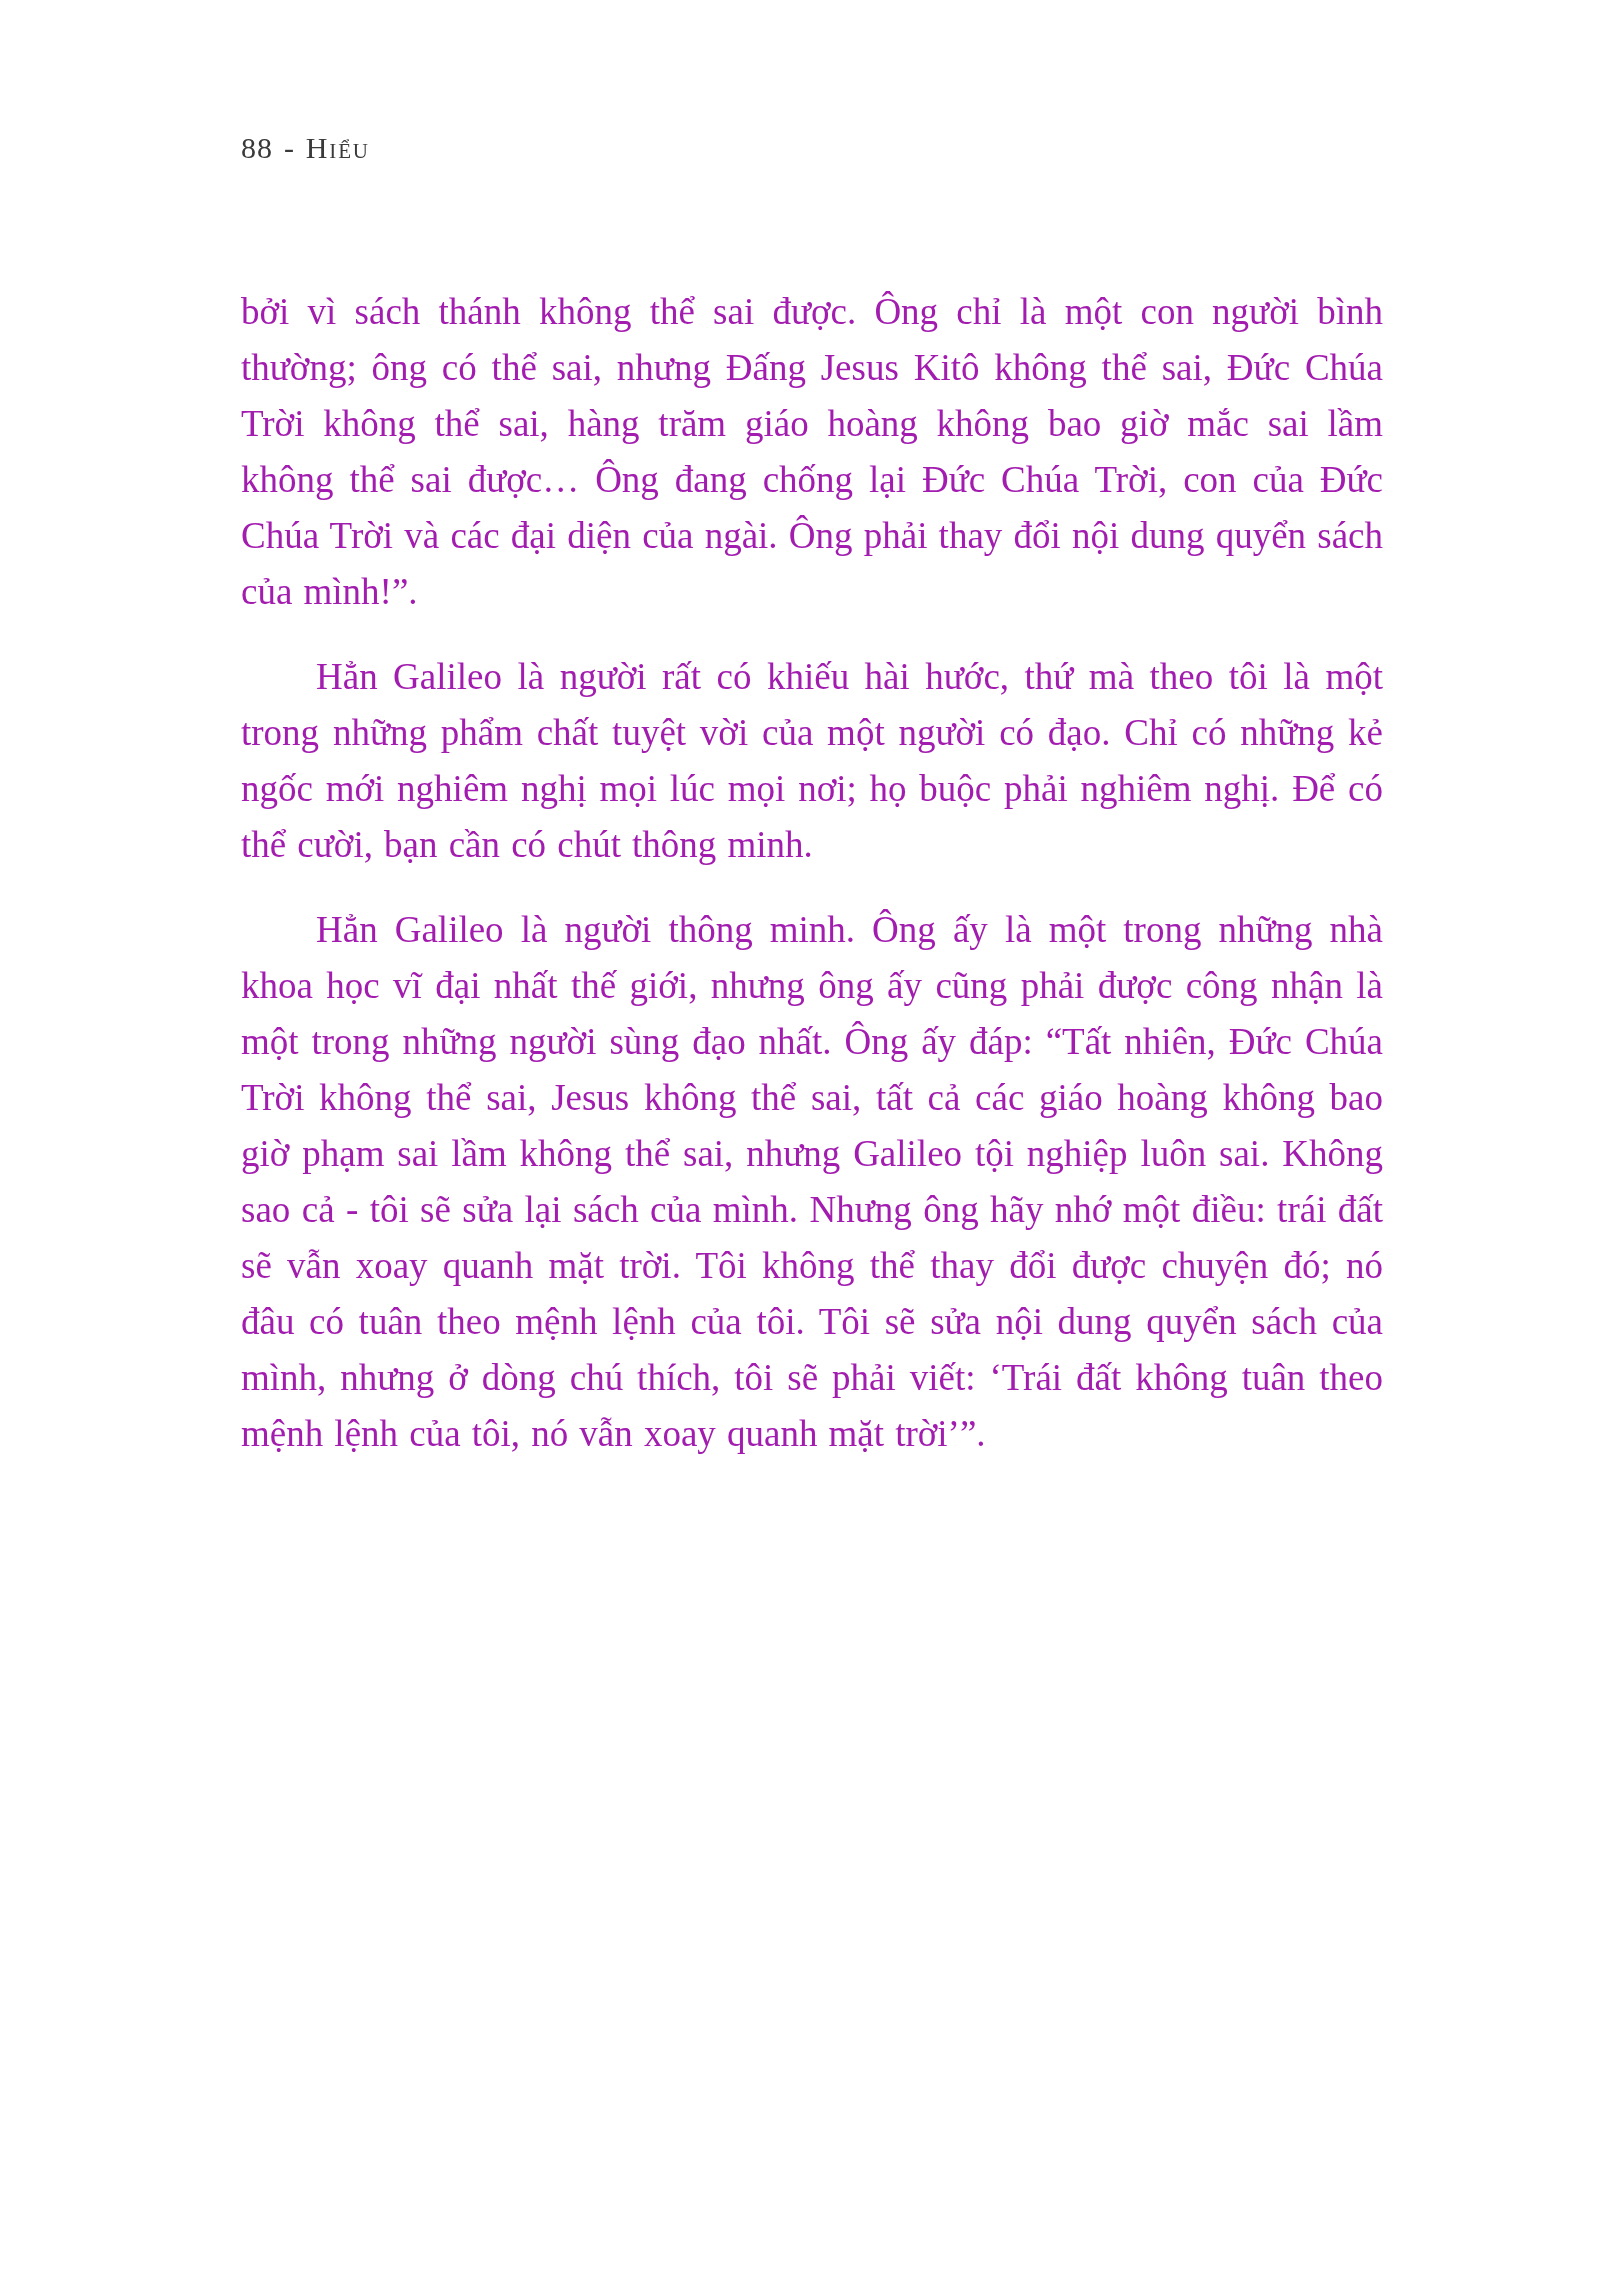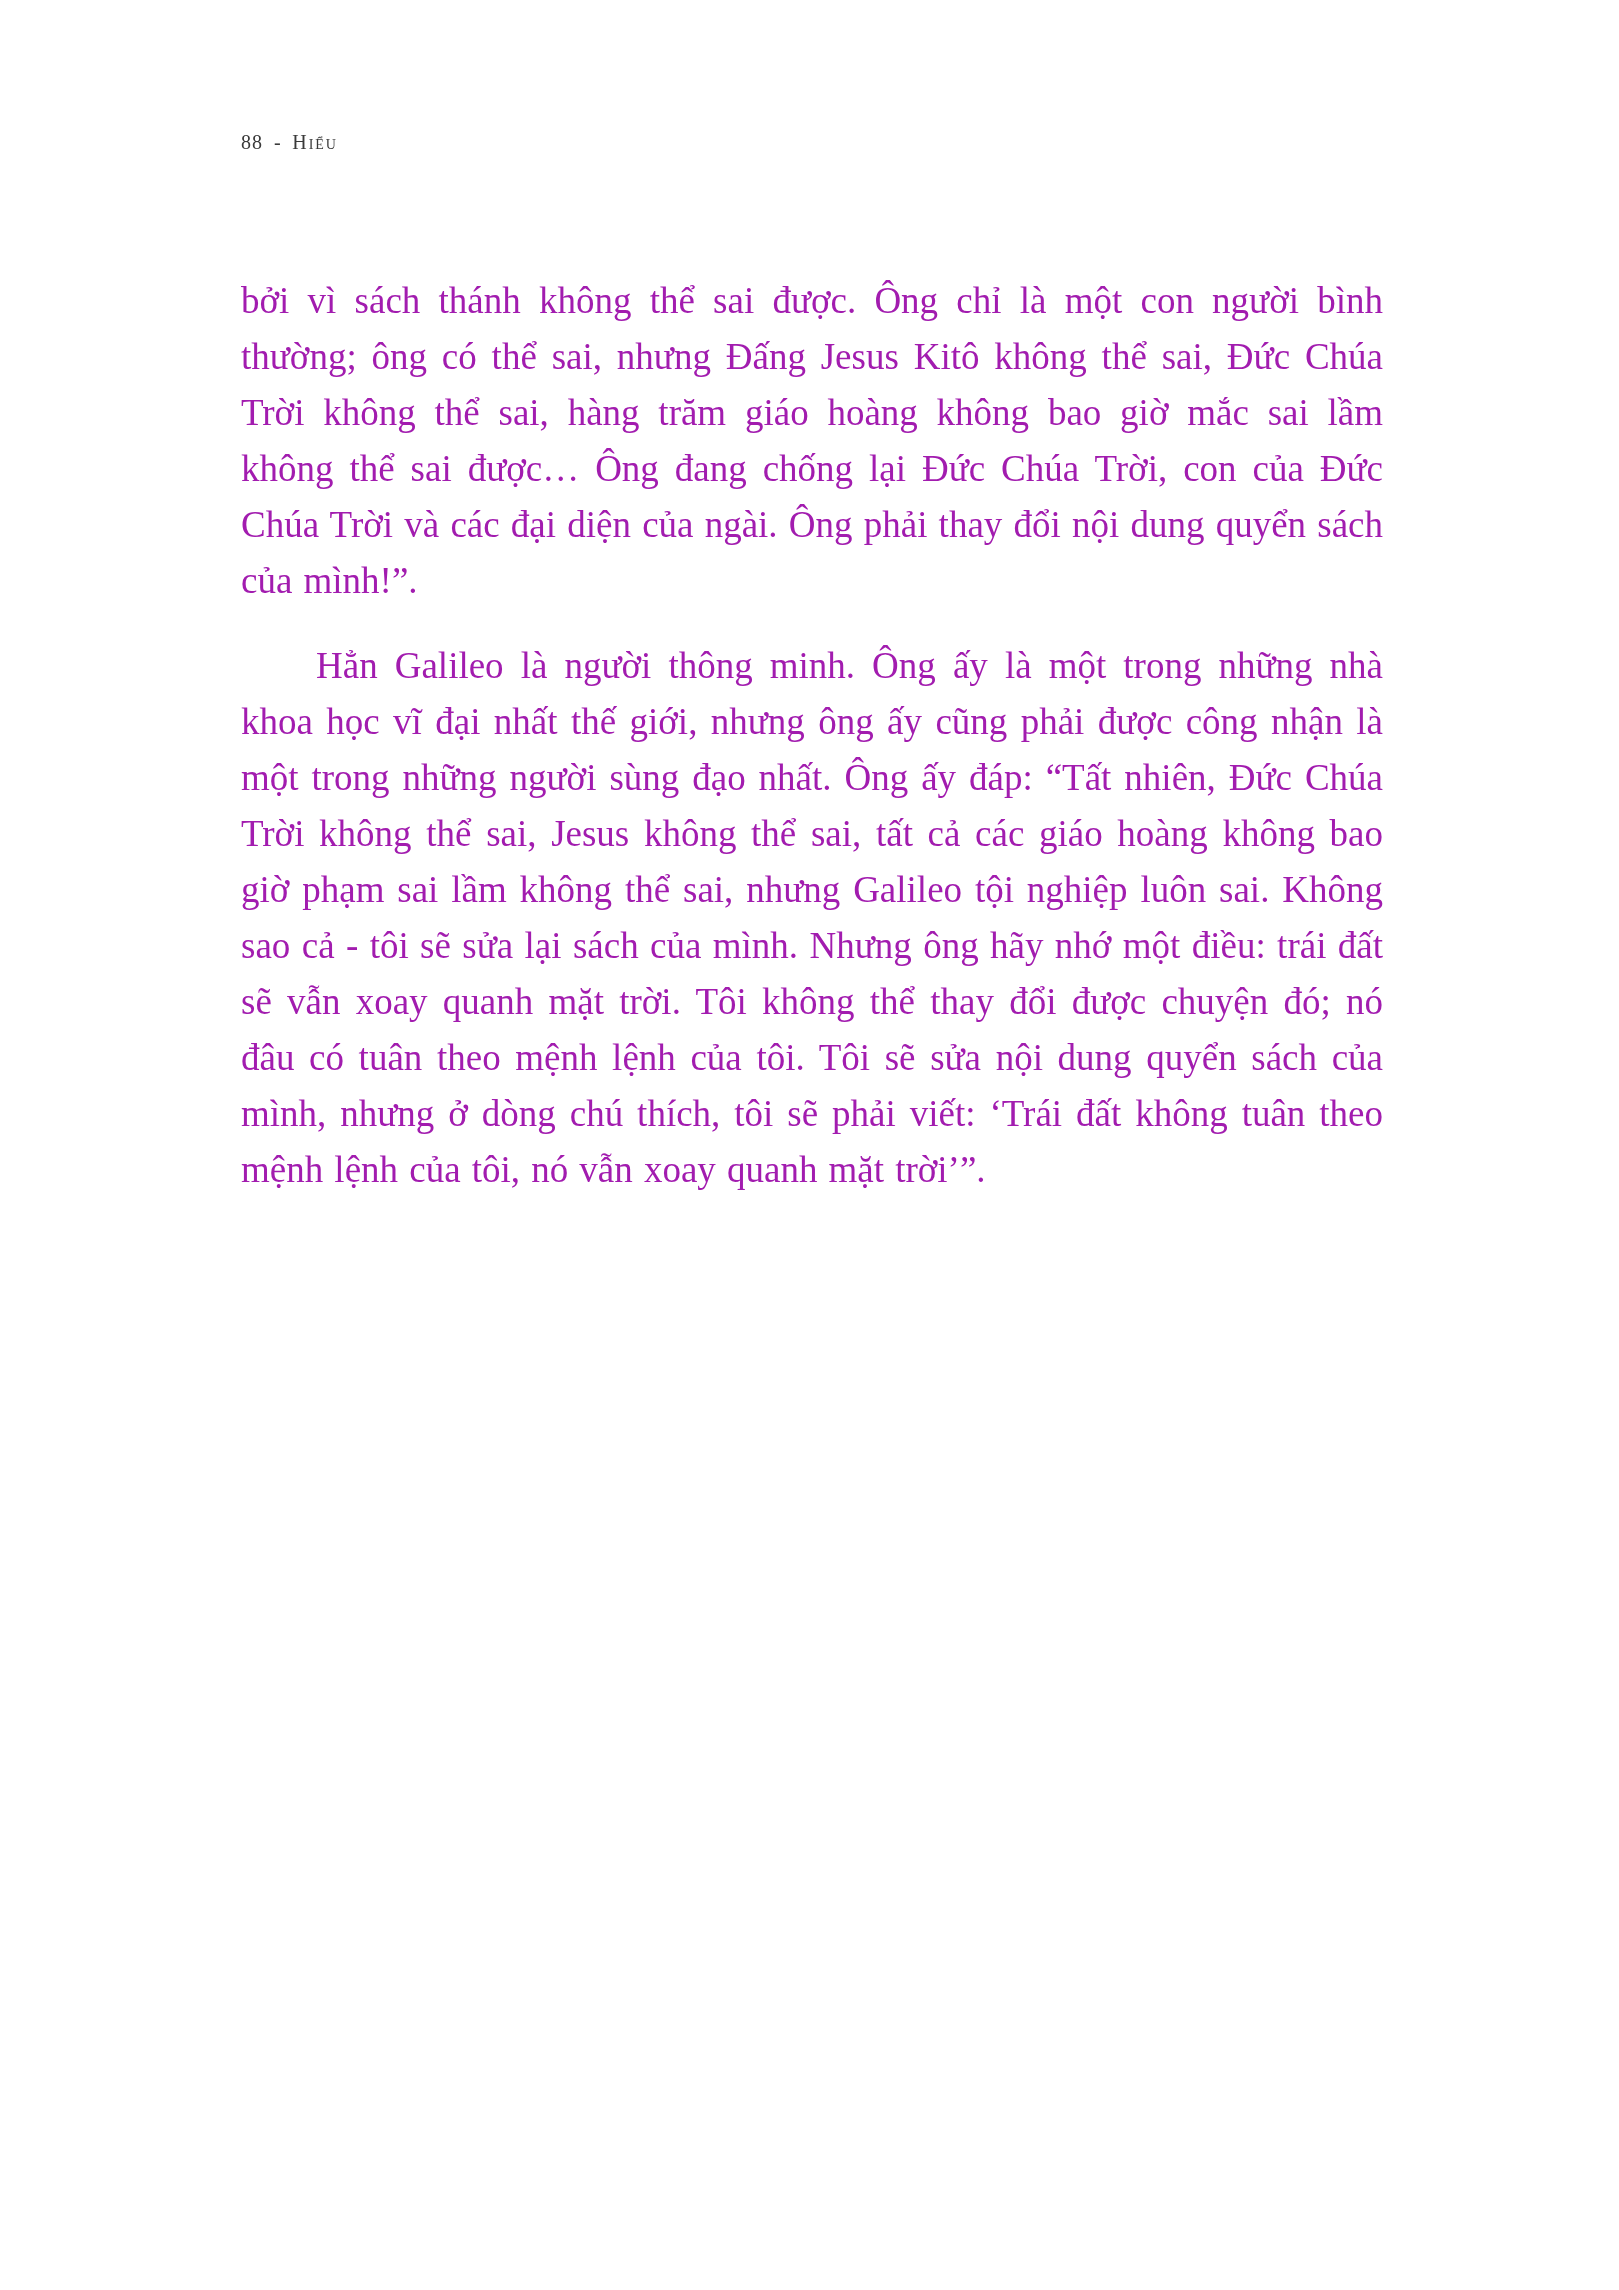--- a/index.html
+++ b/index.html
@@ -14,21 +14,21 @@
 
   .page {
     position: relative;
     width: 1619px;
     height: 2290px;
     background: #ffffff;
     padding: 131px 236px 0 241px;
   }
 
   .running-header {
-    font-size: 20px;
+    font-size: 30px;
     color: #3a3a3a;
     letter-spacing: 0.5px;
   }
 
   .running-header .page-num {
     letter-spacing: 0.9px;
   }
 
   .running-header .sep {
     margin: 0 11.2px;
@@ -62,17 +62,18 @@
 <body>
 
 <div class="page">
 
   <div class="running-header">
     <span class="page-num">88</span><span class="sep">-</span><span class="chapter">Hiểu</span>
   </div>
 
   <div class="body-text">
     <p class="no-indent">bởi vì sách thánh không thể sai được. Ông chỉ là một con người bình thường; ông có thể sai, nhưng Đấng Jesus Kitô không thể sai, Đức Chúa Trời không thể sai, hàng trăm giáo hoàng không bao giờ mắc sai lầm không thể sai được… Ông đang chống lại Đức Chúa Trời, con của Đức Chúa Trời và các đại diện của ngài. Ông phải thay đổi nội dung quyển sách của mình!”.</p>
+    <p>Hẳn Galileo là người rất có khiếu hài hước, thứ mà theo tôi là một trong những phẩm chất tuyệt vời của một người có đạo. Chỉ có những kẻ ngốc mới nghiêm nghị mọi lúc mọi nơi; họ buộc phải nghiêm nghị. Để có thể cười, bạn cần có chút thông minh.</p>
     <p>Hẳn Galileo là người thông minh. Ông ấy là một trong những nhà khoa học vĩ đại nhất thế giới, nhưng ông ấy cũng phải được công nhận là một trong những người sùng đạo nhất. Ông ấy đáp: “Tất nhiên, Đức Chúa Trời không thể sai, Jesus không thể sai, tất cả các giáo hoàng không bao giờ phạm sai lầm không thể sai, nhưng Galileo tội nghiệp luôn sai. Không sao cả - tôi sẽ sửa lại sách của mình. Nhưng ông hãy nhớ một điều: trái đất sẽ vẫn xoay quanh mặt trời. Tôi không thể thay đổi được chuyện đó; nó đâu có tuân theo mệnh lệnh của tôi. Tôi sẽ sửa nội dung quyển sách của mình, nhưng ở dòng chú thích, tôi sẽ phải viết: ‘Trái đất không tuân theo mệnh lệnh của tôi, nó vẫn xoay quanh mặt trời’”.</p>
   </div>
 
 </div>
 
 
 </body></html>

